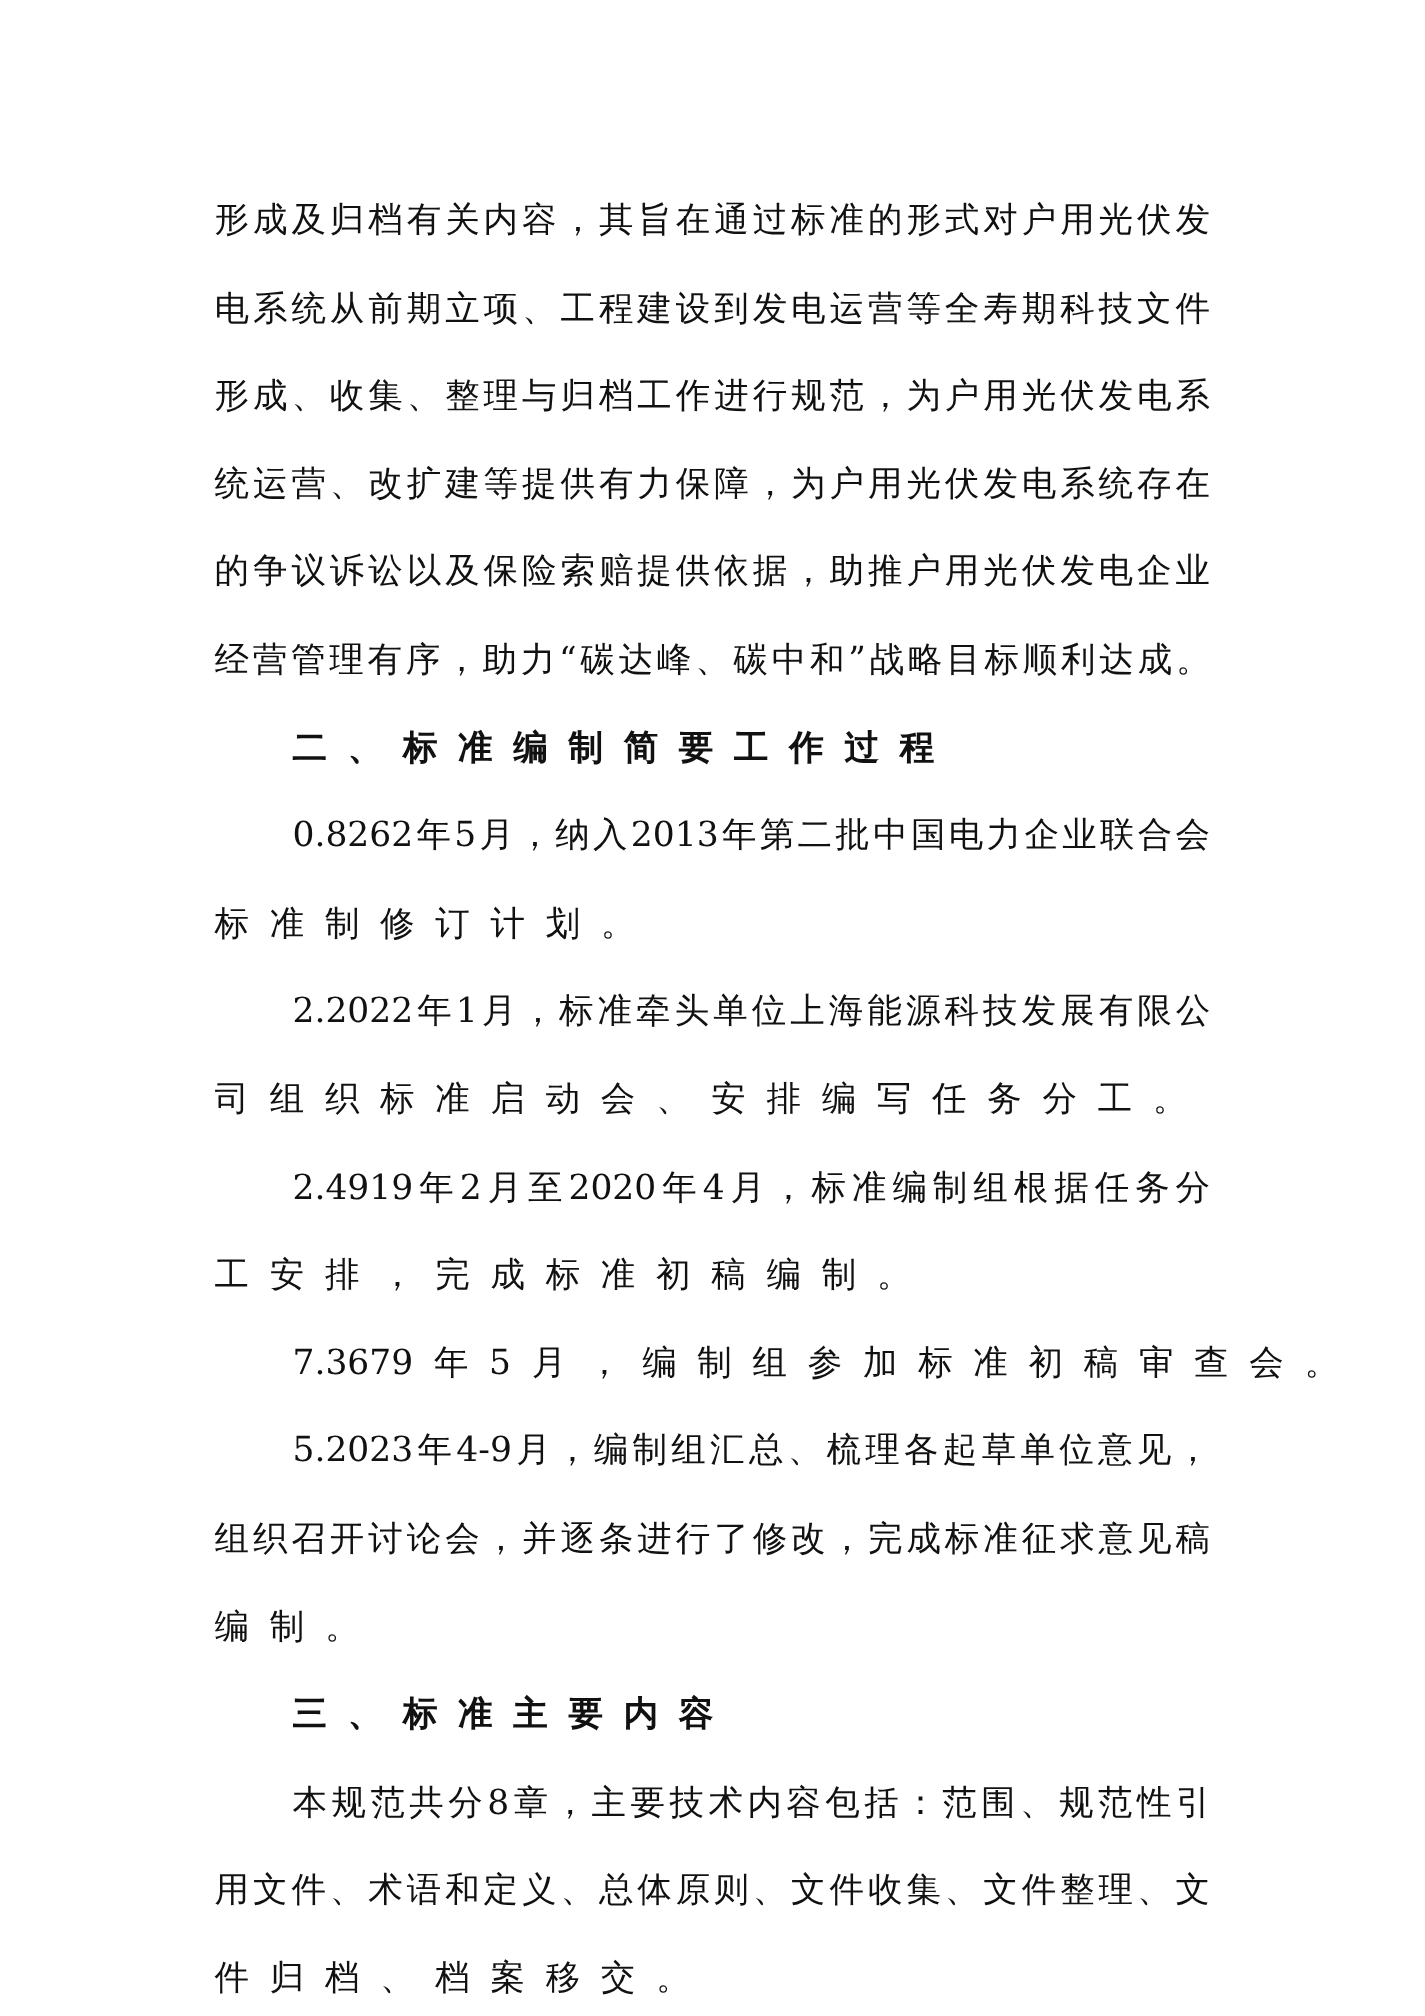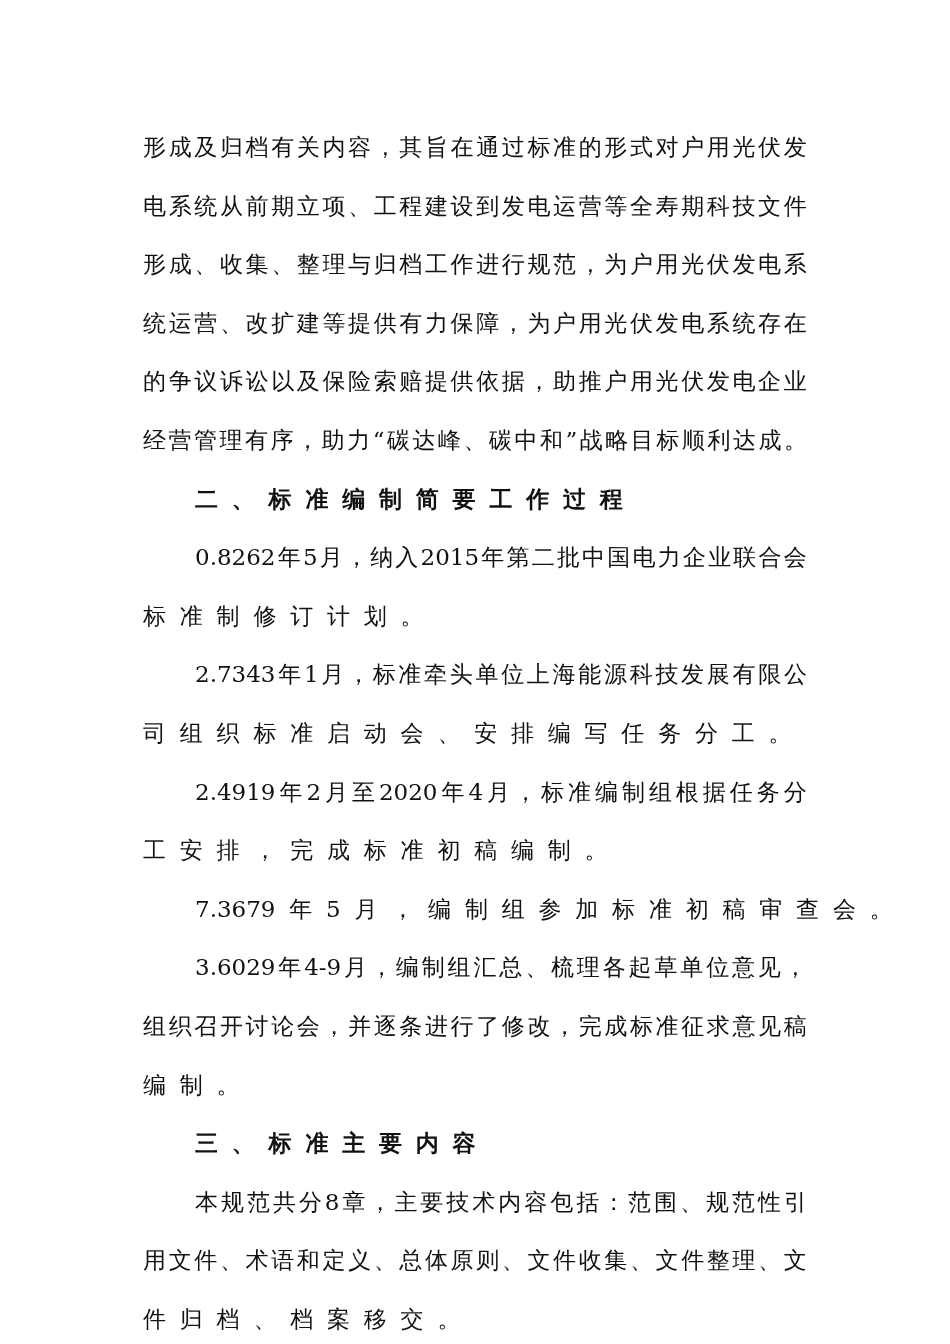--- a/index.html
+++ b/index.html
@@ -235,21 +235,21 @@
         <span class="ch">程</span>
       </div>
       <div class="line indent">
         <span class="ch">0.8262</span>
         <span class="ch">年</span>
         <span class="ch">5</span>
         <span class="ch">月</span>
         <span class="ch">，</span>
         <span class="ch">纳</span>
         <span class="ch">入</span>
-        <span class="ch">2015</span>
+        <span class="ch">2013</span>
         <span class="ch">年</span>
         <span class="ch">第</span>
         <span class="ch">二</span>
         <span class="ch">批</span>
         <span class="ch">中</span>
         <span class="ch">国</span>
         <span class="ch">电</span>
         <span class="ch">力</span>
         <span class="ch">企</span>
         <span class="ch">业</span>
@@ -261,21 +261,21 @@
         <span class="ch">标</span>
         <span class="ch">准</span>
         <span class="ch">制</span>
         <span class="ch">修</span>
         <span class="ch">订</span>
         <span class="ch">计</span>
         <span class="ch">划</span>
         <span class="ch">。</span>
       </div>
       <div class="line indent">
-        <span class="ch">2.7343</span>
+        <span class="ch">2.2022</span>
         <span class="ch">年</span>
         <span class="ch">1</span>
         <span class="ch">月</span>
         <span class="ch">，</span>
         <span class="ch">标</span>
         <span class="ch">准</span>
         <span class="ch">牵</span>
         <span class="ch">头</span>
         <span class="ch">单</span>
         <span class="ch">位</span>
@@ -362,21 +362,21 @@
         <span class="ch">标</span>
         <span class="ch">准</span>
         <span class="ch">初</span>
         <span class="ch">稿</span>
         <span class="ch">审</span>
         <span class="ch">查</span>
         <span class="ch">会</span>
         <span class="ch">。</span>
       </div>
       <div class="line indent">
-        <span class="ch">3.6029</span>
+        <span class="ch">5.2023</span>
         <span class="ch">年</span>
         <span class="ch">4-9</span>
         <span class="ch">月</span>
         <span class="ch">，</span>
         <span class="ch">编</span>
         <span class="ch">制</span>
         <span class="ch">组</span>
         <span class="ch">汇</span>
         <span class="ch">总</span>
         <span class="ch">、</span>

